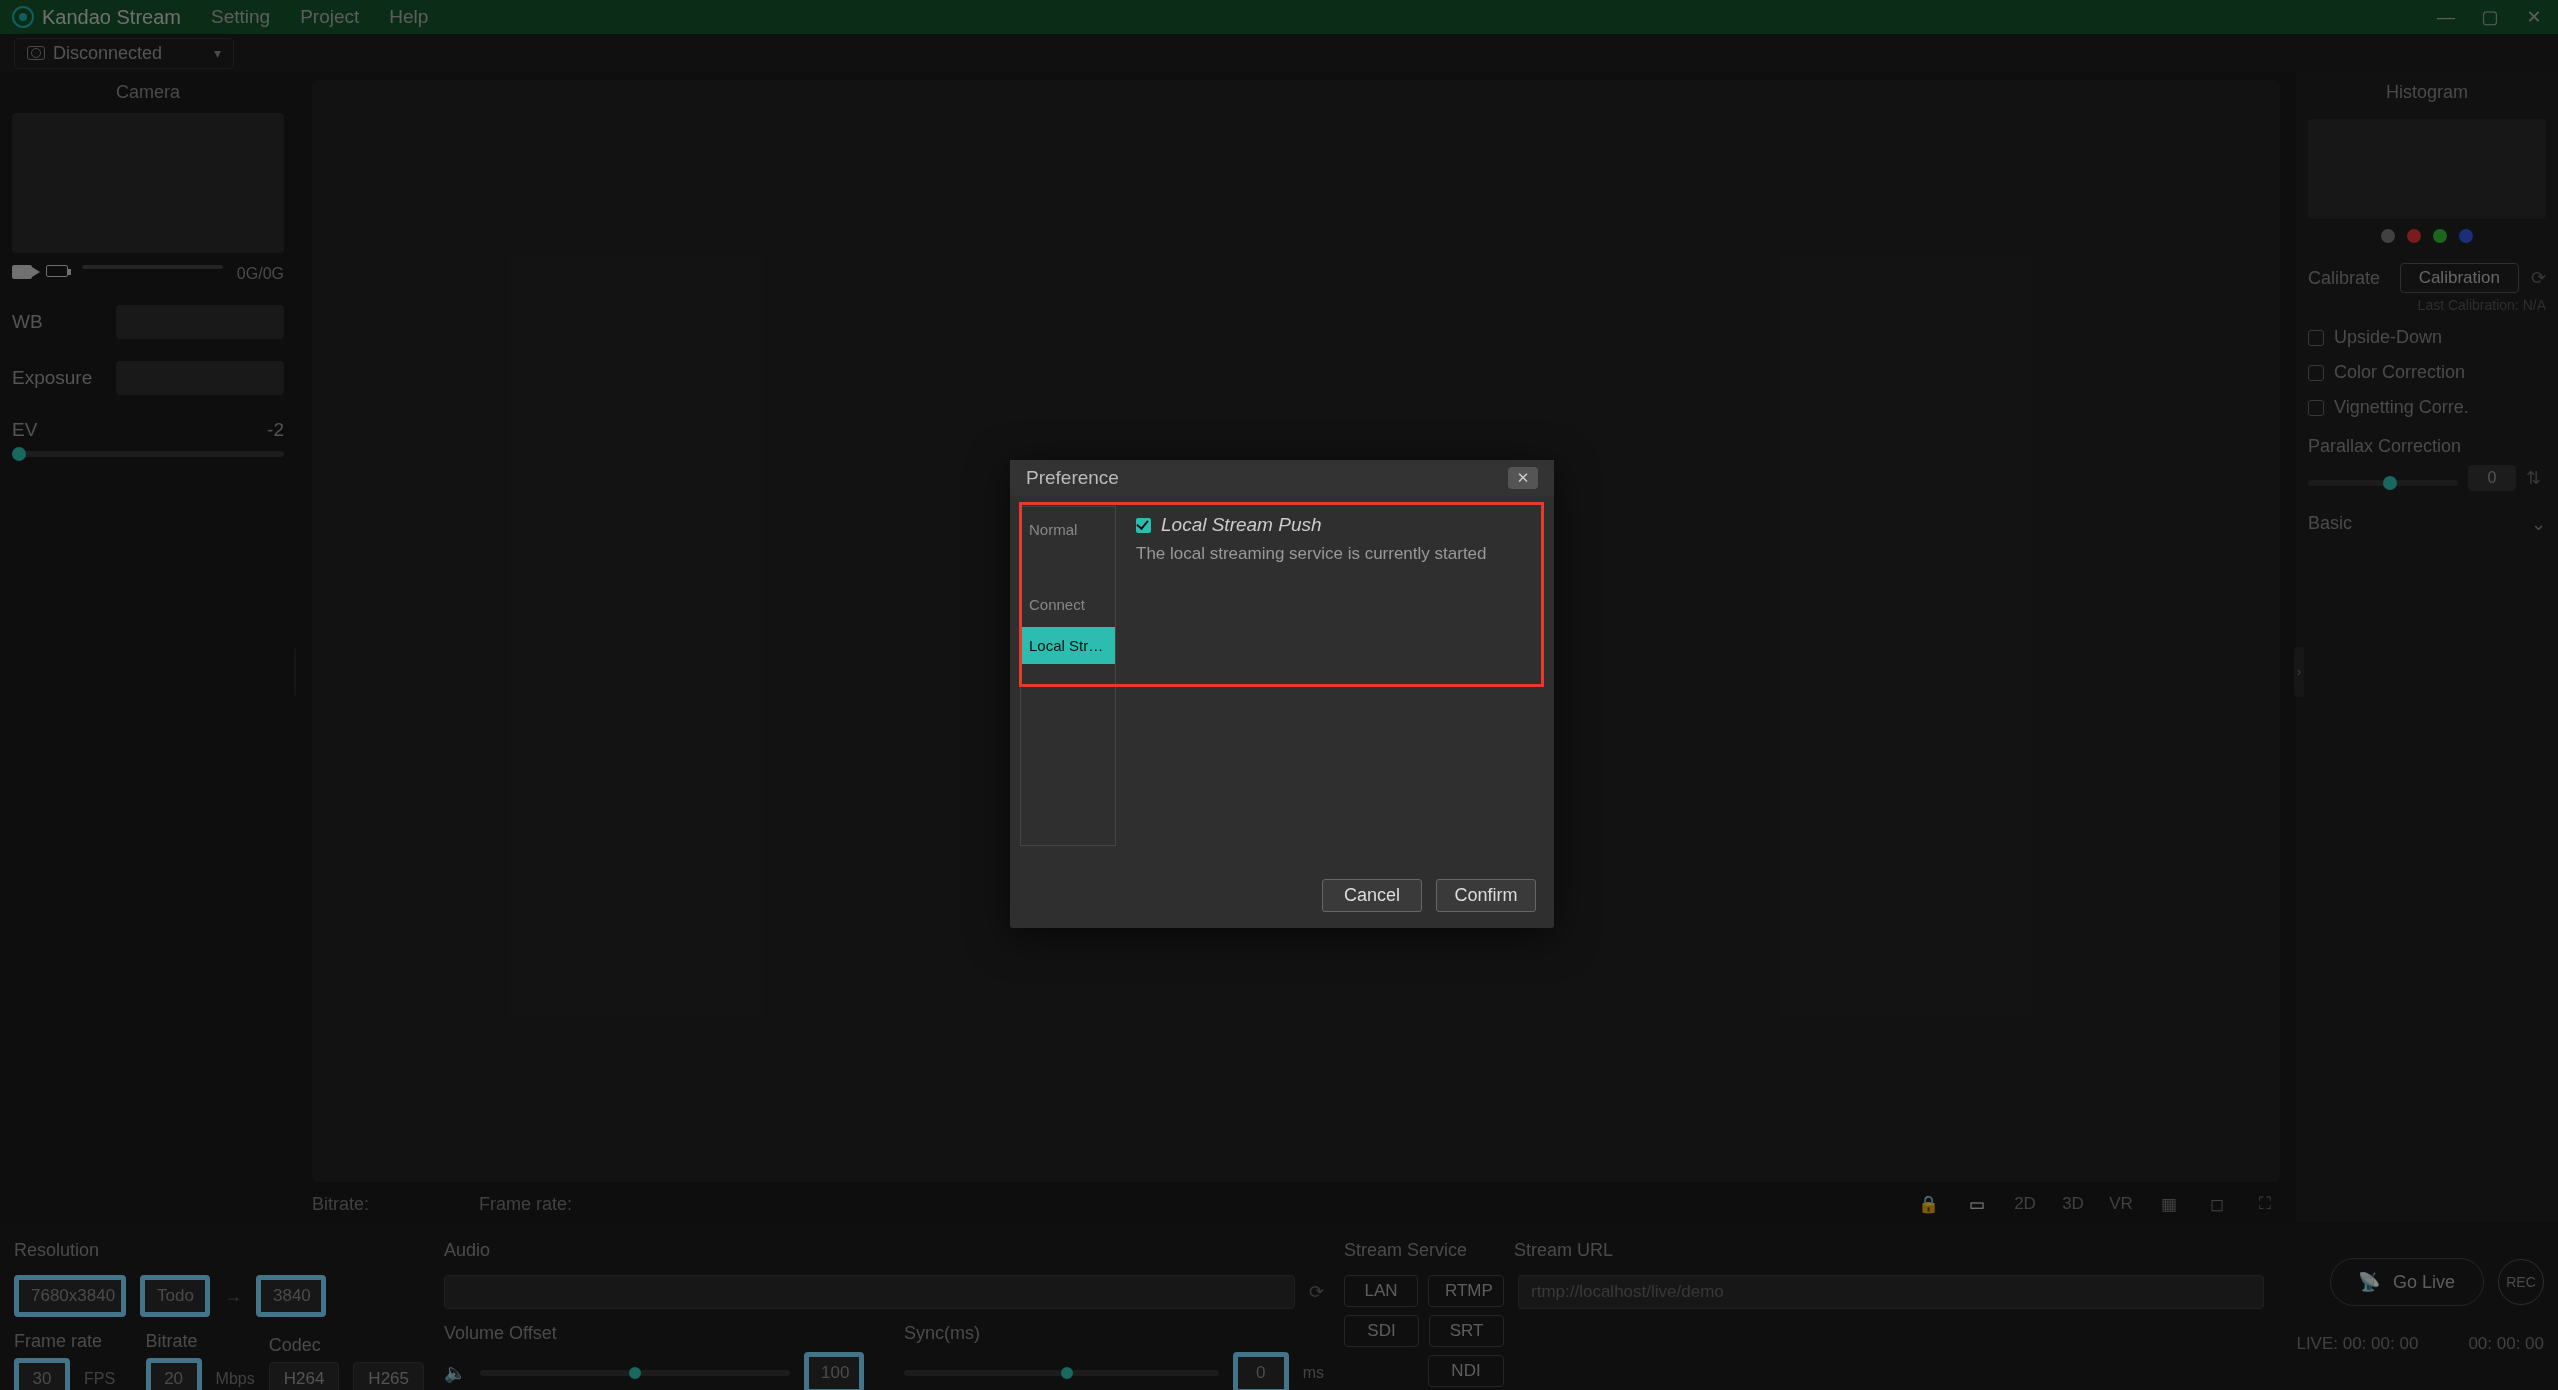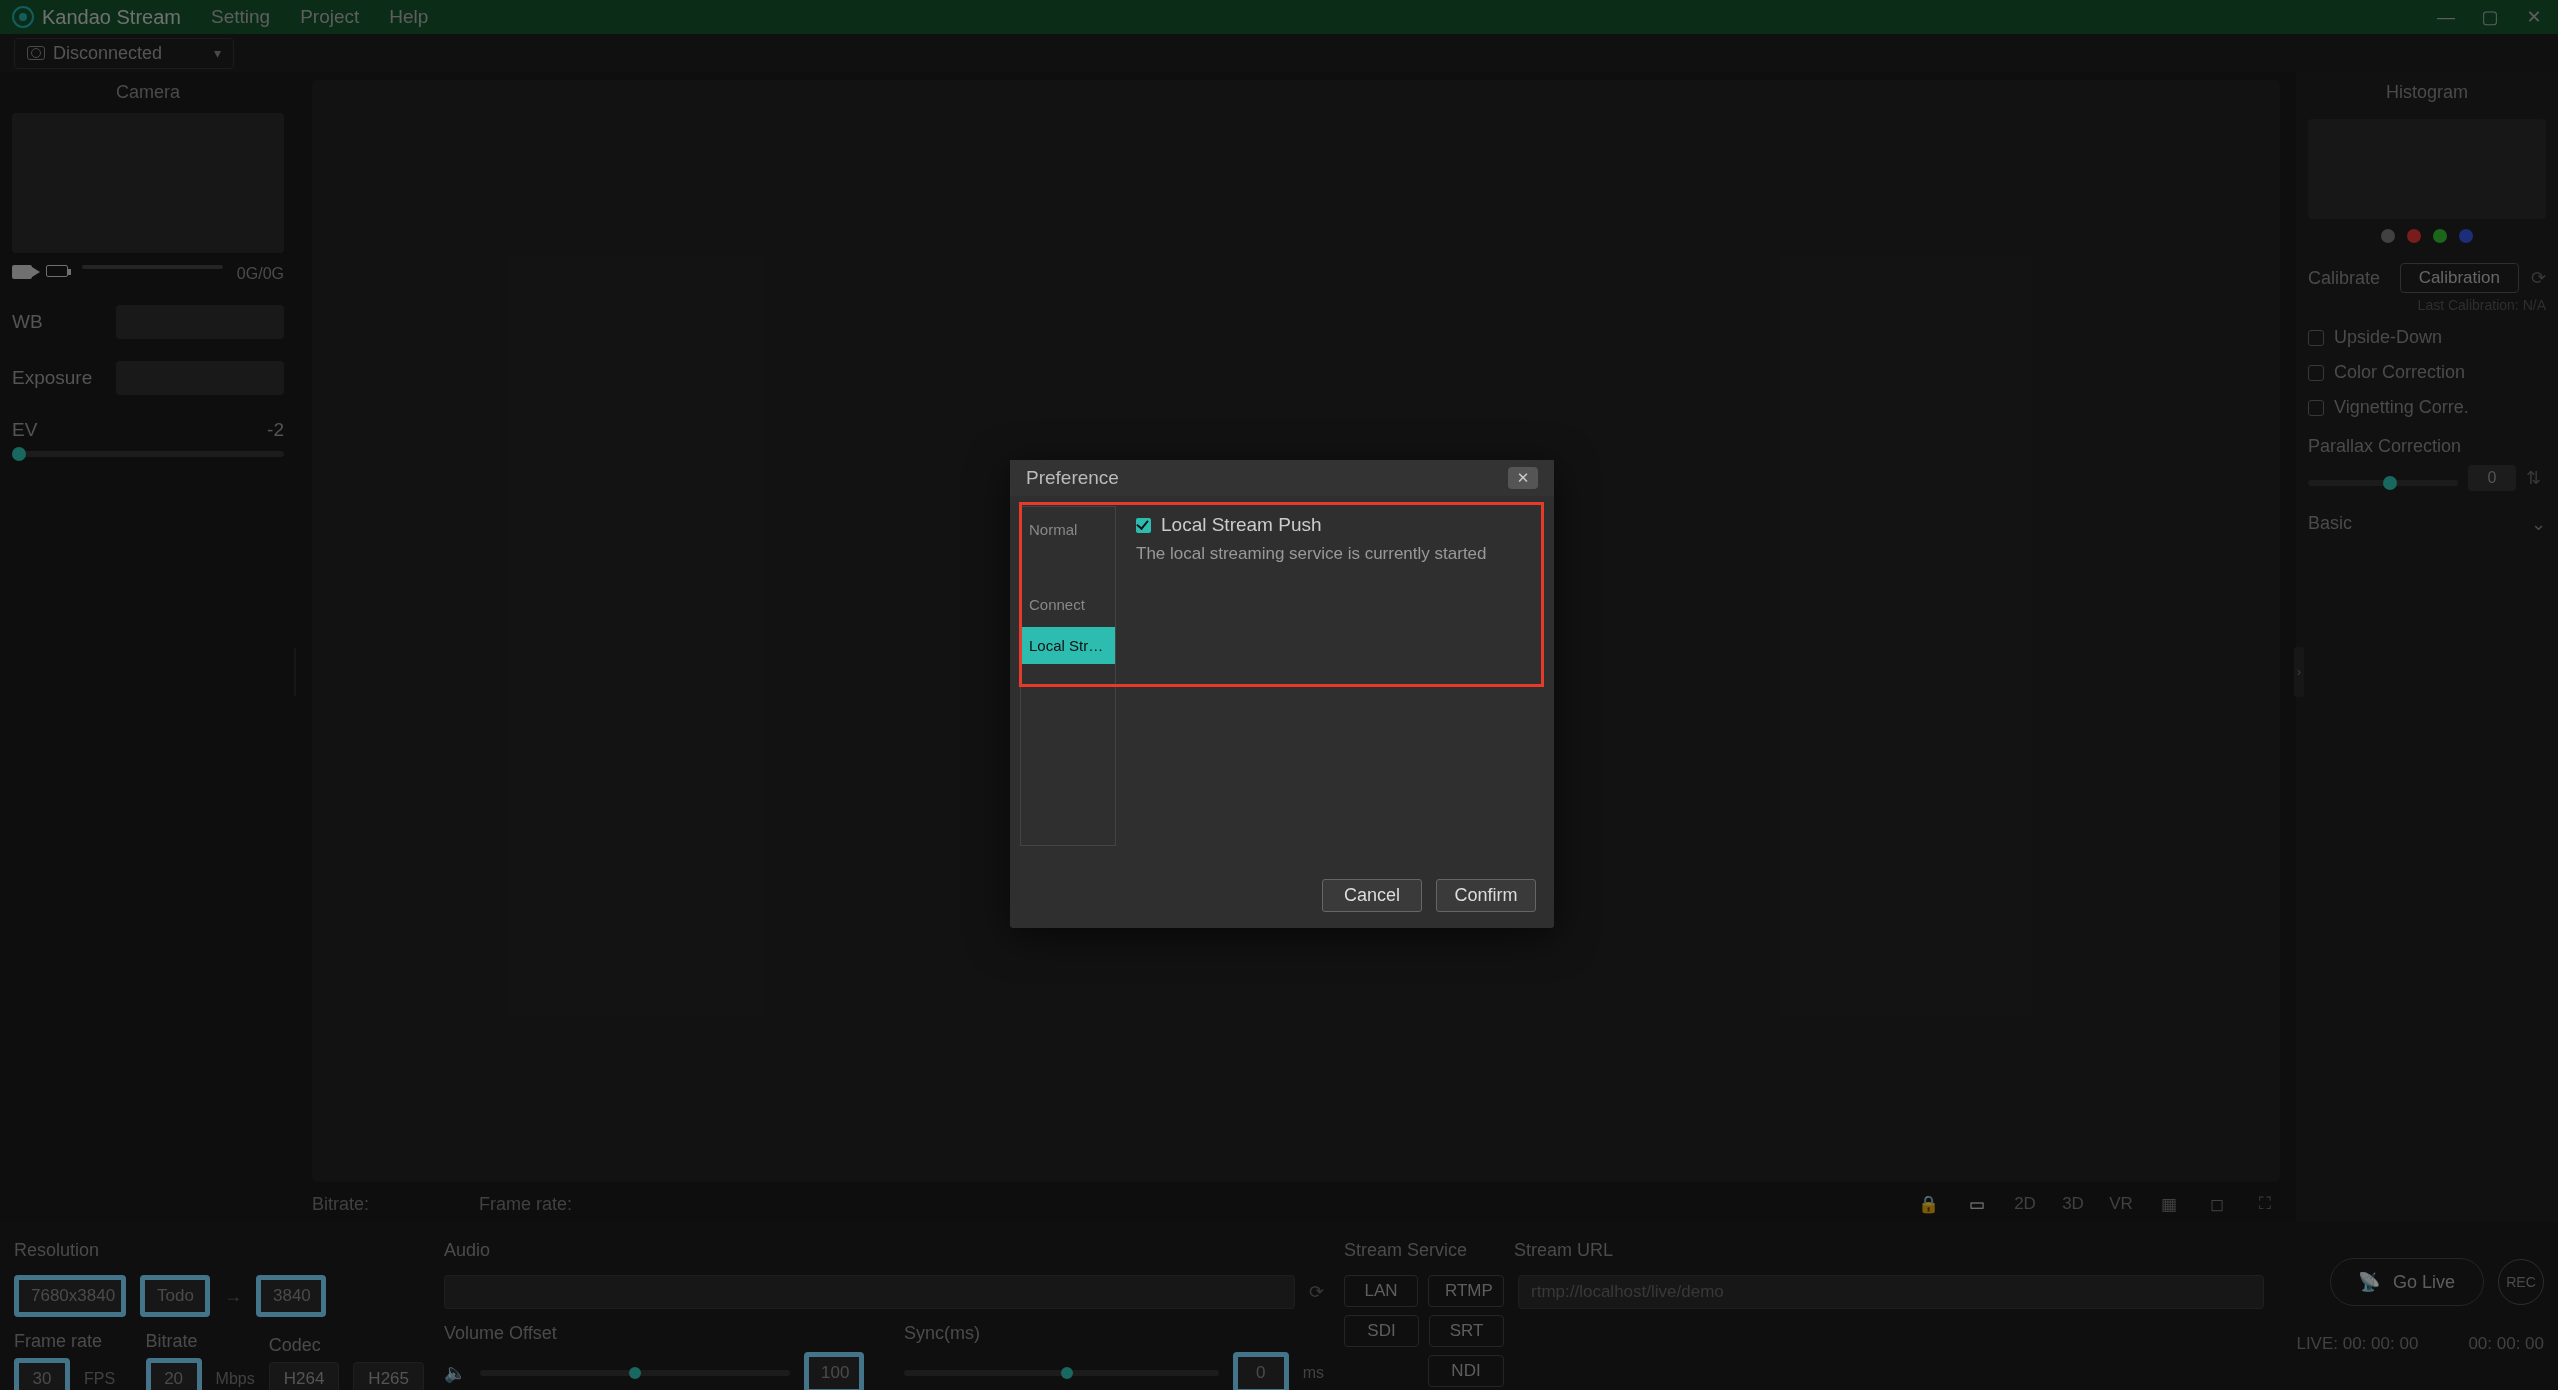--- a/index.html
+++ b/index.html
@@ -86,21 +86,21 @@
 .dialog{position:absolute;left:1010px;top:460px;width:544px;height:468px;background:#2f2f2f;border-radius:3px;box-shadow:0 8px 40px rgba(0,0,0,0.6);}
 .dlg-title{height:36px;display:flex;align-items:center;padding:0 16px;color:#bbb;font-size:19px;background:#333;}
 .dlg-close{margin-left:auto;width:30px;height:22px;background:#555;border-radius:4px;display:flex;align-items:center;justify-content:center;color:#ccc;font-size:15px;cursor:pointer;}
 .red-box{position:absolute;left:9px;top:42px;width:525px;height:185px;border:3px solid #e63a2a;pointer-events:none;}
 .dlg-body{display:flex;height:360px;}
 .dlg-side{width:96px;border:1px solid #444;margin:10px 0 10px 10px;display:flex;flex-direction:column;}
 .side-item{padding:14px 8px;font-size:15px;color:#aaa;cursor:pointer;}
 .side-item.cat{color:#888;}
 .side-item.active{background:#2dbdb0;color:#111;padding:10px 8px;white-space:nowrap;overflow:hidden;text-overflow:ellipsis;}
 .dlg-content{flex:1;padding:18px 20px;}
-.lsp-row{display:flex;align-items:center;gap:10px;color:#ccc;font-size:19px;}
+.lsp-row{display:flex;align-items:center;gap:10px;color:#ccc;font-size:19px;font-style:italic;}
 .lsp-chk{width:15px;height:15px;background:#2dbdb0;border-radius:2px;position:relative;}
 .lsp-chk::after{content:"";position:absolute;left:3px;top:0px;width:5px;height:9px;border-right:2px solid #111;border-bottom:2px solid #111;transform:rotate(40deg);}
 .lsp-desc{color:#999;font-size:17px;margin-top:8px;}
 .dlg-foot{position:absolute;bottom:16px;right:18px;display:flex;gap:14px;}
 .dlg-btn{border:1px solid #666;background:#3a3a3a;color:#ddd;padding:5px 0;width:100px;text-align:center;border-radius:3px;font-size:18px;cursor:pointer;}
 </style>
 </head>
 <body>
 
 <div class="titlebar">

